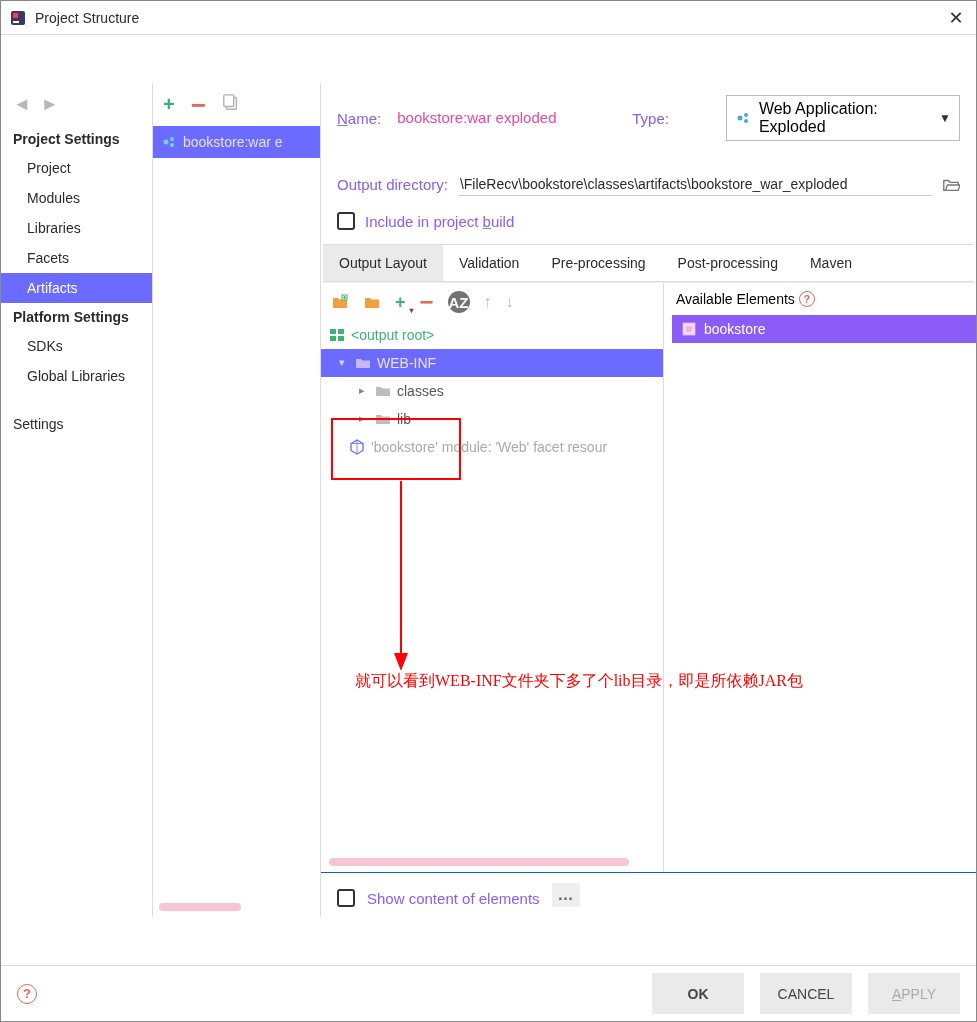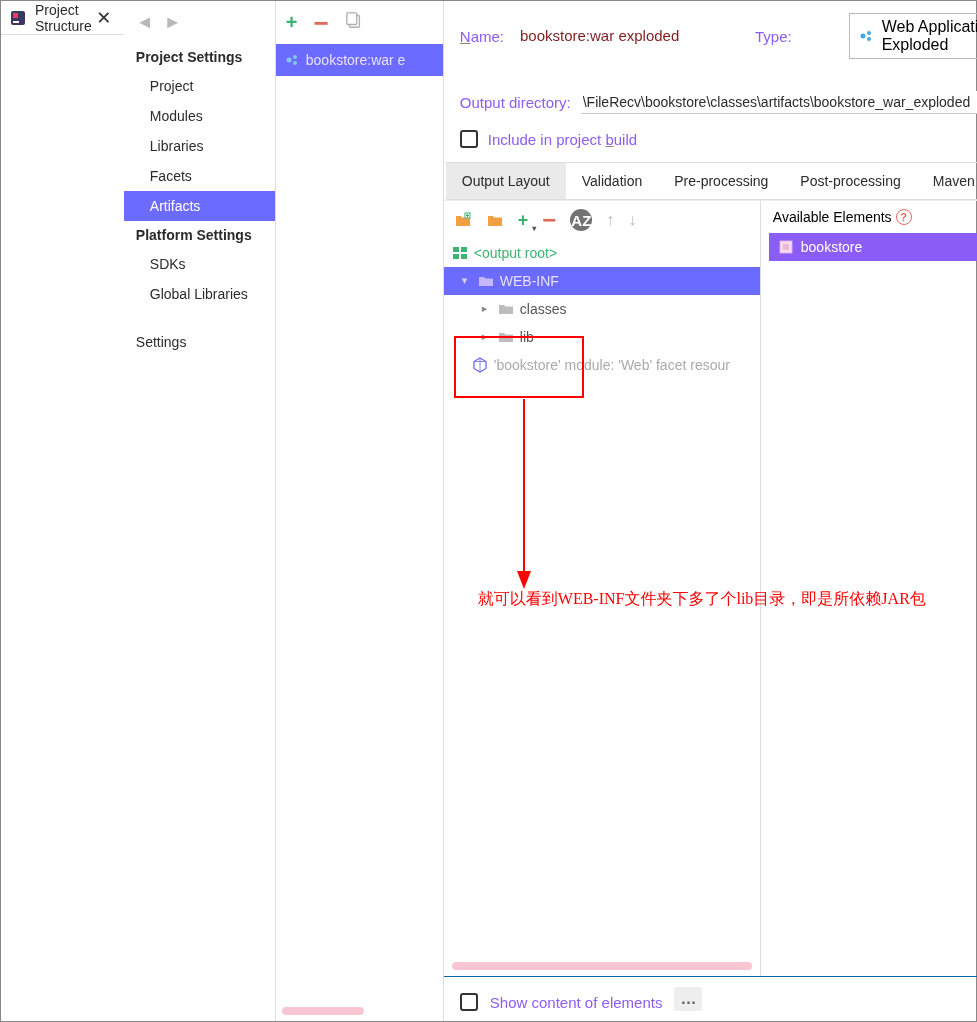--- a/index.html
+++ b/index.html
@@ -1,17 +1,17 @@
 <!DOCTYPE html>
 <html><head>
 <meta charset="utf-8">
 <style>
   * { box-sizing: border-box; margin: 0; padding: 0; font-family: "Segoe UI", Arial, sans-serif; }
   body { width: 977px; height: 1022px; background: #fff; position: relative; }
-  .window { width: 977px; height: 1022px; border: 1px solid #888; display: flex; flex-direction: row; }
+  .window { width: 977px; height: 1022px; border: 1px solid #888; display: flex; flex-direction: column; gap: 48px; }
   .titlebar { height: 34px; display: flex; align-items: center; padding: 0 8px; border-bottom: 1px solid #ddd; }
   .titlebar-icon { width: 18px; height: 18px; margin-right: 8px; display:flex; align-items:center; justify-content:center;}
   .titlebar-icon svg{width:16px;height:16px;}
   .title-text { font-size: 14px; color: #2b2b2b; flex: 1; }
   .close-x { font-size: 18px; color: #333; width: 24px; text-align: center; cursor: pointer; }
   .body { flex: 1; display: flex; min-height: 0; }
   .sidebar { width: 152px; border-right: 1px solid #ddd; display: flex; flex-direction: column; padding-top: 6px; }
   .nav-arrows { display: flex; gap: 10px; padding: 6px 12px 12px 12px; }
   .nav-arrow { color: #b8b8b8; font-size: 18px; line-height: 1; }
   .side-head { font-weight: 600; color: #2b2b2b; font-size: 14px; padding: 6px 12px; }
@@ -24,21 +24,21 @@
   .minus { color: #e06a5a; font-size: 26px; font-weight: bold; line-height: 10px; }
   .copy-icon { color: #a8a8a8; font-size: 18px; }
   .artifact-item { background: #6b6bff; color: #eadfff; font-size: 14px; padding: 8px 8px; display: flex; align-items: center; gap: 6px; white-space: nowrap; overflow: hidden; }
   .artifact-item .war-icon { color:#7ccce8; display:inline-flex;}
   .artifact-item .war-icon svg{width:16px;height:16px;}
   .mid-scrollbar { height: 8px; margin: auto 6px 6px 6px; background: #f7c6d2; border-radius: 4px; width: 82px; }
   .main { flex: 1; display: flex; flex-direction: column; padding-top: 8px; min-width:0;}
   .row { display: flex; align-items: center; padding: 4px 16px; gap: 10px; }
   .label { font-size: 15px; color: #8b5cf6; }
   .underline { text-decoration: underline; text-decoration-color: #888; }
-  .name-field { flex: 0 0 200px; font-size: 15px; padding: 4px 6px; border: none; border-bottom: 1px solid transparent; color:#7f1d1d; }
+  .name-field { flex: 0 0 200px; font-size: 15px; padding: 4px 6px; border: none; border-bottom: 1px solid transparent; color:#ec4899; }
   .type-combo { flex: 1; border: 1px solid #bbb; padding: 4px 8px; display: flex; align-items: center; gap: 8px; position: relative; margin-left: 47px; }
   .type-combo .web-icon { color:#4aa6dd; display:inline-flex;}
   .type-combo .web-icon svg{width:16px;height:16px;}
   .caret-down { margin-left: auto; font-size: 12px; color: #333; }
   .outdir-row { padding: 28px 16px 6px 16px; display: flex; align-items: center; gap: 10px; }
   .outdir-field { flex: 1; border: none; border-bottom: 1px solid #ccc; padding: 3px 2px; font-size: 14px; color:#2b2b2b;}
   .folder-open { color: #777; display:inline-flex;}
   .folder-open svg{width:18px;height:18px;}
   .check-row { padding: 10px 4px 14px 16px; display: flex; align-items: center; gap: 10px; }
   .checkbox { width: 18px; height: 18px; border: 2px solid #333; border-radius: 3px; }

